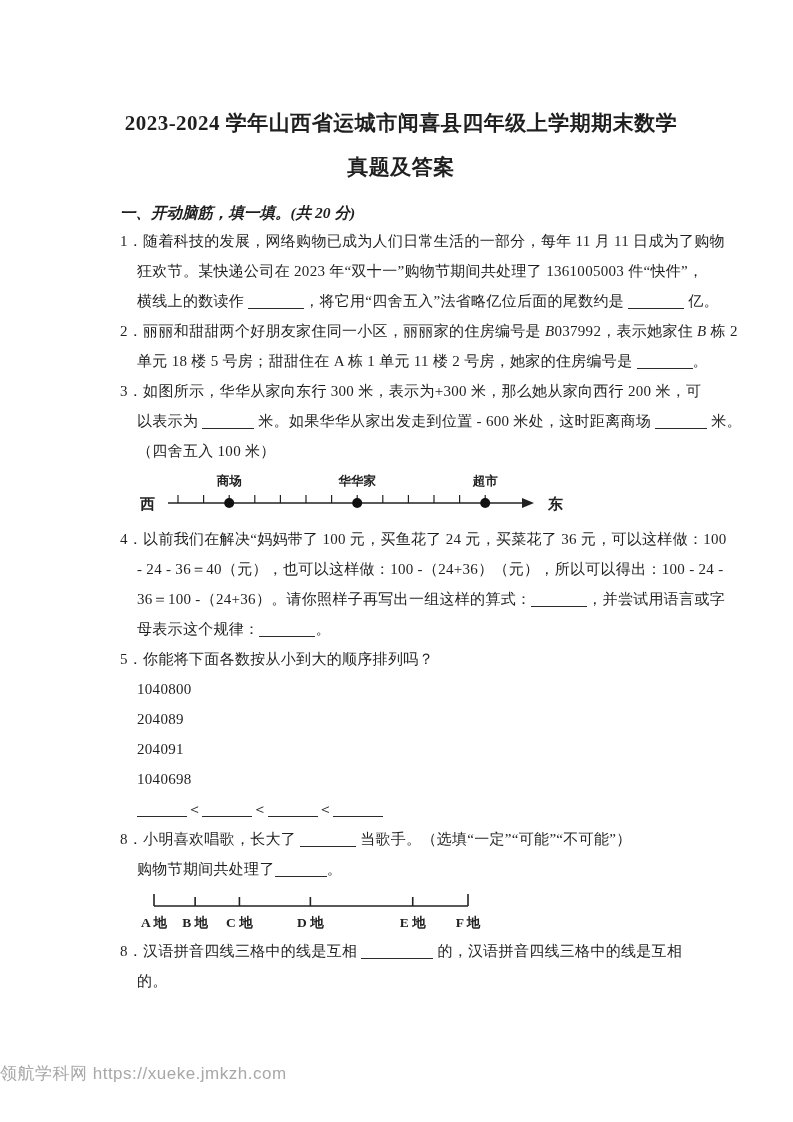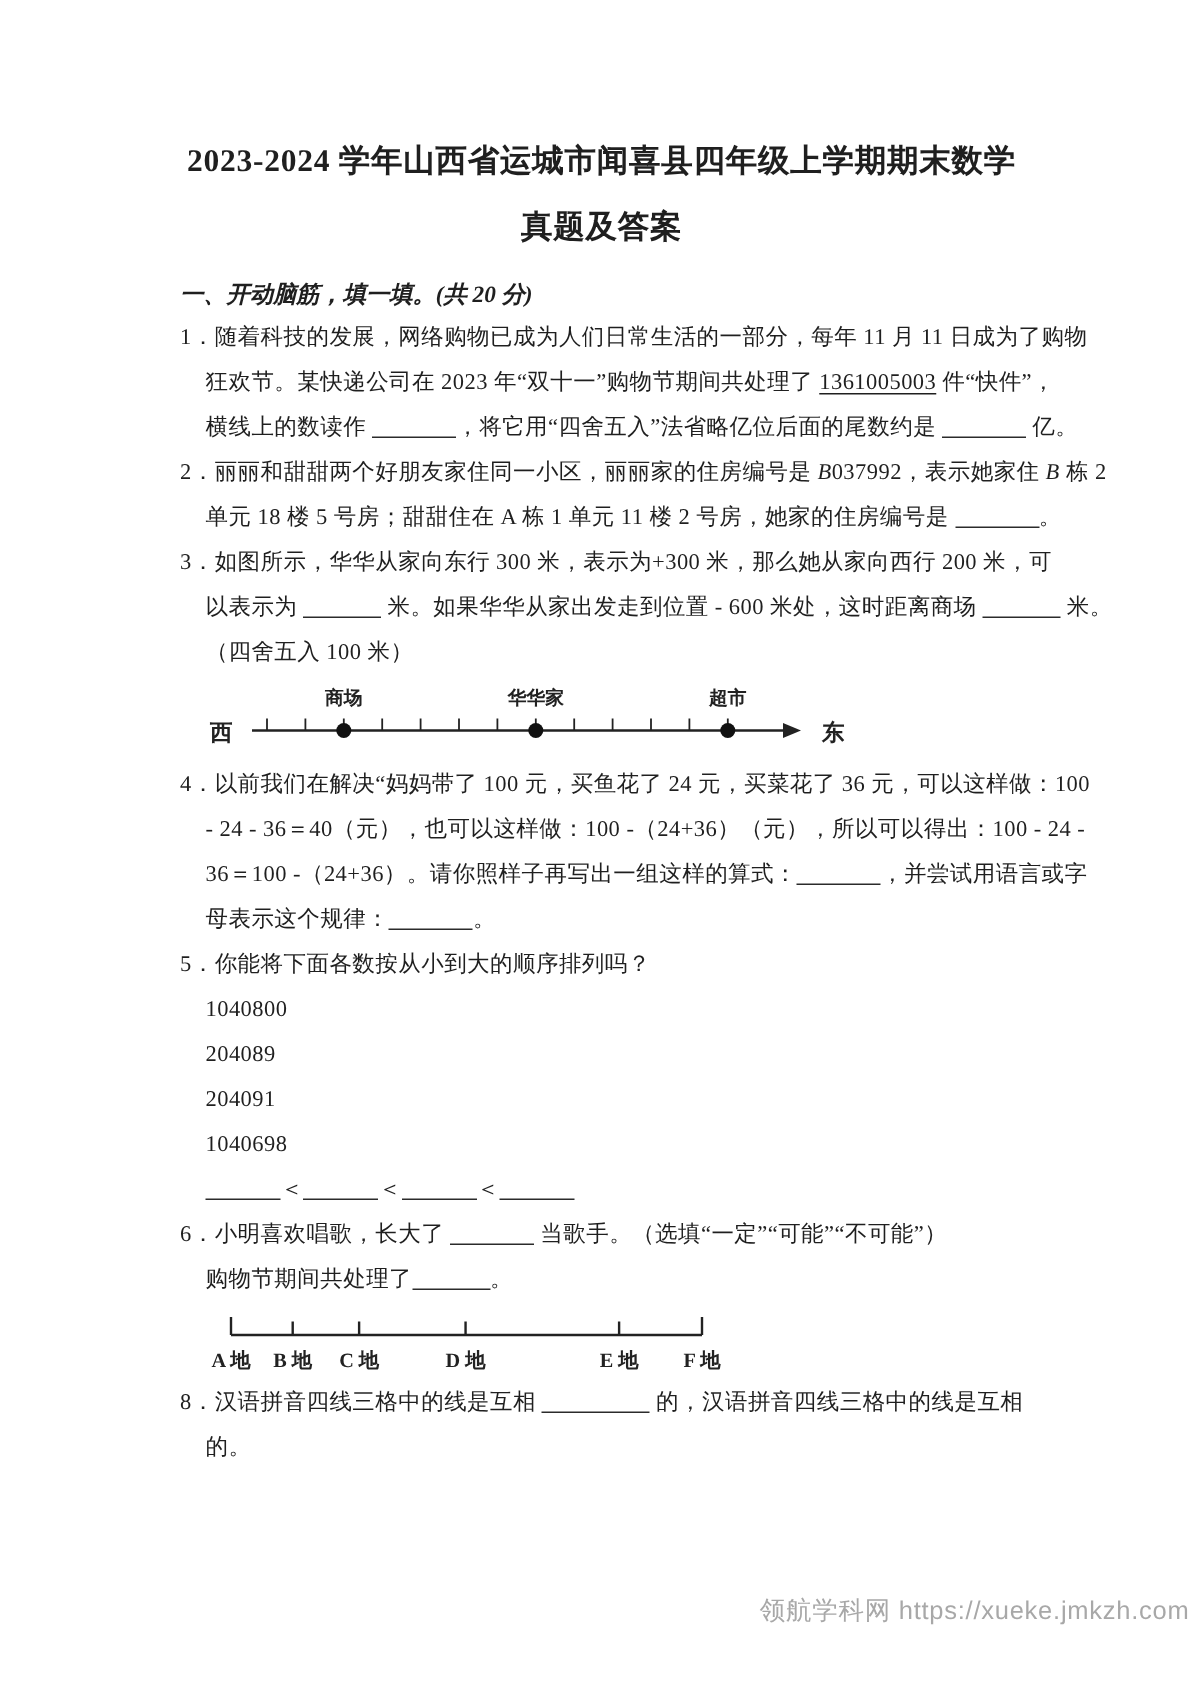--- a/index.html
+++ b/index.html
@@ -8,20 +8,21 @@
     width:793px;height:1122px;
     background:#ffffff;
     overflow:hidden;
     font-family:"Liberation Serif","DejaVu Serif",serif;
     color:#1f1f1f;
   }
   .content{
     margin-left:120px;
     width:562px;
     padding-top:92px;
+    margin-top:16px;
   }
   .title{
     margin:0;
     text-align:center;
     font-size:21px;
     line-height:30px;
     font-weight:700;
     letter-spacing:0.5px;
   }
   .title.t2{margin-top:14px;}
@@ -42,30 +43,29 @@
     padding-left:17px;
   }
   .qline.first{padding-left:0;}
   .blank{
     display:inline-block;
     border-bottom:1.4px solid #2b2b2b;
     height:14px;
     margin-bottom:-3px;
   }
   .uline{
-    text-decoration:underline;
     text-underline-offset:3px;
   }
   .ital{font-style:italic;}
   .fig{margin:4px 0 4px 0;display:block;}
   .footer{
     position:absolute;
     top:1062px;left:0;
     width:793px;
-    text-align:right;
+    text-align:left;
     font-size:17px;
     color:#a8a8a8;
     font-family:"Liberation Sans","DejaVu Sans",sans-serif;
     letter-spacing:0.5px;
   }
 </style>
 </head>
 <body>
 
 <div class="page">
@@ -121,21 +121,21 @@
         </div>
         <div class="question">
           <div class="qline first"><span class="">5．你能将下面各数按从小到大的顺序排列吗？</span></div>
           <div class="qline"><span class="">1040800</span></div>
           <div class="qline"><span class="">204089</span></div>
           <div class="qline"><span class="">204091</span></div>
           <div class="qline"><span class="">1040698</span></div>
           <div class="qline"><span class="blank" style="width: 50px;"></span><span class="">＜</span><span class="blank" style="width: 50px;"></span><span class="">＜</span><span class="blank" style="width: 50px;"></span><span class="">＜</span><span class="blank" style="width: 50px;"></span></div>
         </div>
         <div class="question">
-          <div class="qline first"><span class="">6．小明喜欢唱歌，长大了 </span><span class="blank" style="width: 56px;"></span><span class=""> 当歌手。（选填“一定”“可能”“不可能”）</span></div>
+          <div class="qline first"><span class="">8．小明喜欢唱歌，长大了 </span><span class="blank" style="width: 56px;"></span><span class=""> 当歌手。（选填“一定”“可能”“不可能”）</span></div>
         </div>
         <div class="question">
           <div class="qline"><span class="">购物节期间共处理了</span><span class="blank" style="width: 52px;"></span><span class="">。</span></div>
           <svg width="560" height="44" class="fig">
             <line x1="34" y1="18" x2="348" y2="18" stroke="#222222" stroke-width="1.6"></line>
             <line x1="34" y1="6" x2="34" y2="18" stroke="#222222" stroke-width="1.6"></line>
             <text x="34" y="39" font-size="13.5" font-weight="bold" text-anchor="middle" fill="#222222">A 地</text>
             <line x1="75.13399999999999" y1="9" x2="75.13399999999999" y2="18" stroke="#222222" stroke-width="1.6"></line>
             <text x="75.13399999999999" y="39" font-size="13.5" font-weight="bold" text-anchor="middle" fill="#222222">B 地</text>
             <line x1="119.40799999999999" y1="9" x2="119.40799999999999" y2="18" stroke="#222222" stroke-width="1.6"></line>

